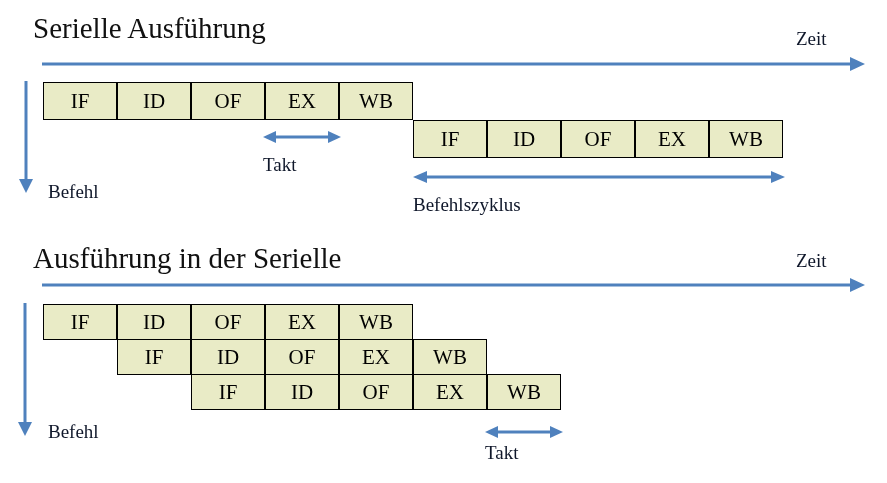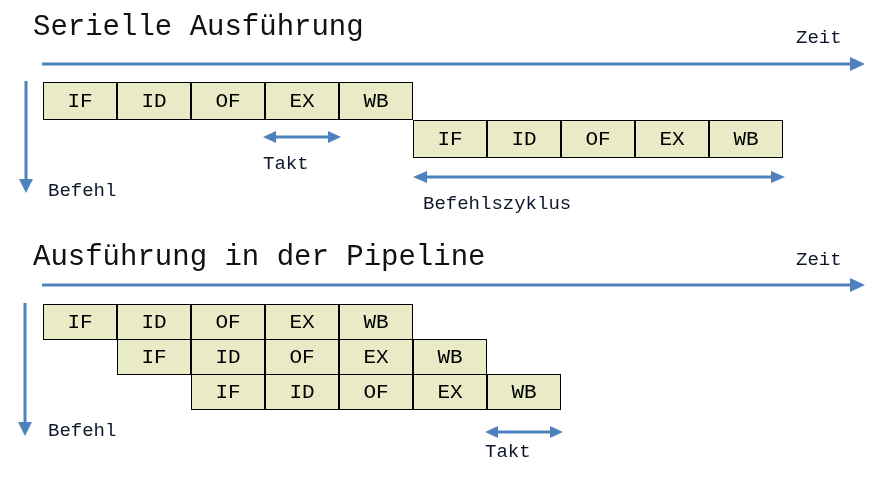--- a/index.html
+++ b/index.html
@@ -1,21 +1,21 @@
 <!DOCTYPE html>
 <html style="--arrow: #4F81BD; --box-fill: #E9EBC6; --box-border: #000000;"><head>
 <meta charset="utf-8">
 <style>
   html, body { margin: 0; padding: 0; background: #ffffff; }
   .canvas {
     position: relative;
     width: 887px;
     height: 483px;
     background: #ffffff;
-    font-family: Liberation Mono, monospace;
+    font-family: Liberation Serif, serif;
     color: #000000;
     overflow: hidden;
   }
   .title {
     position: absolute;
     font-size: 29px;
     line-height: 32px;
     color: #111111;
     white-space: nowrap;
   }
@@ -94,23 +94,23 @@
     <div class="box">OF</div>
     <div class="box">EX</div>
     <div class="box">WB</div>
   </div>
 
   <svg class="arrow-svg" style="left:413px; top:169px;" width="372" height="16">
     <polygon class="arrow-head" points="14,2 0,8 14,14"></polygon>
     <line class="arrow-line" x1="11" y1="8" x2="361" y2="8"></line>
     <polygon class="arrow-head" points="358,2 372,8 358,14"></polygon>
   </svg>
-  <div class="label centered" style="left:423px; top:193px; width:372px;">Befehlszyklus</div>
+  <div class="label centered" style="left:413px; top:193px; width:372px;">Befehlszyklus</div>
 
-  <div class="title" style="left:33px; top:242px;">Ausführung in der Pipeline</div>
+  <div class="title" style="left:33px; top:242px;">Ausführung in der Serielle</div>
 
   <div class="label" style="left:796px; top:249px;">Zeit</div>
 
   <svg class="arrow-svg" style="left:42px; top:277px;" width="823" height="16">
     <line class="arrow-line" x1="0" y1="8" x2="809" y2="8"></line>
     <polygon class="arrow-head" points="808,1 823,8 808,15"></polygon>
   </svg>
 
   <svg class="arrow-svg" style="left:17px; top:303px;" width="16" height="133">
     <line class="arrow-line" x1="8" y1="0" x2="8" y2="120"></line>

